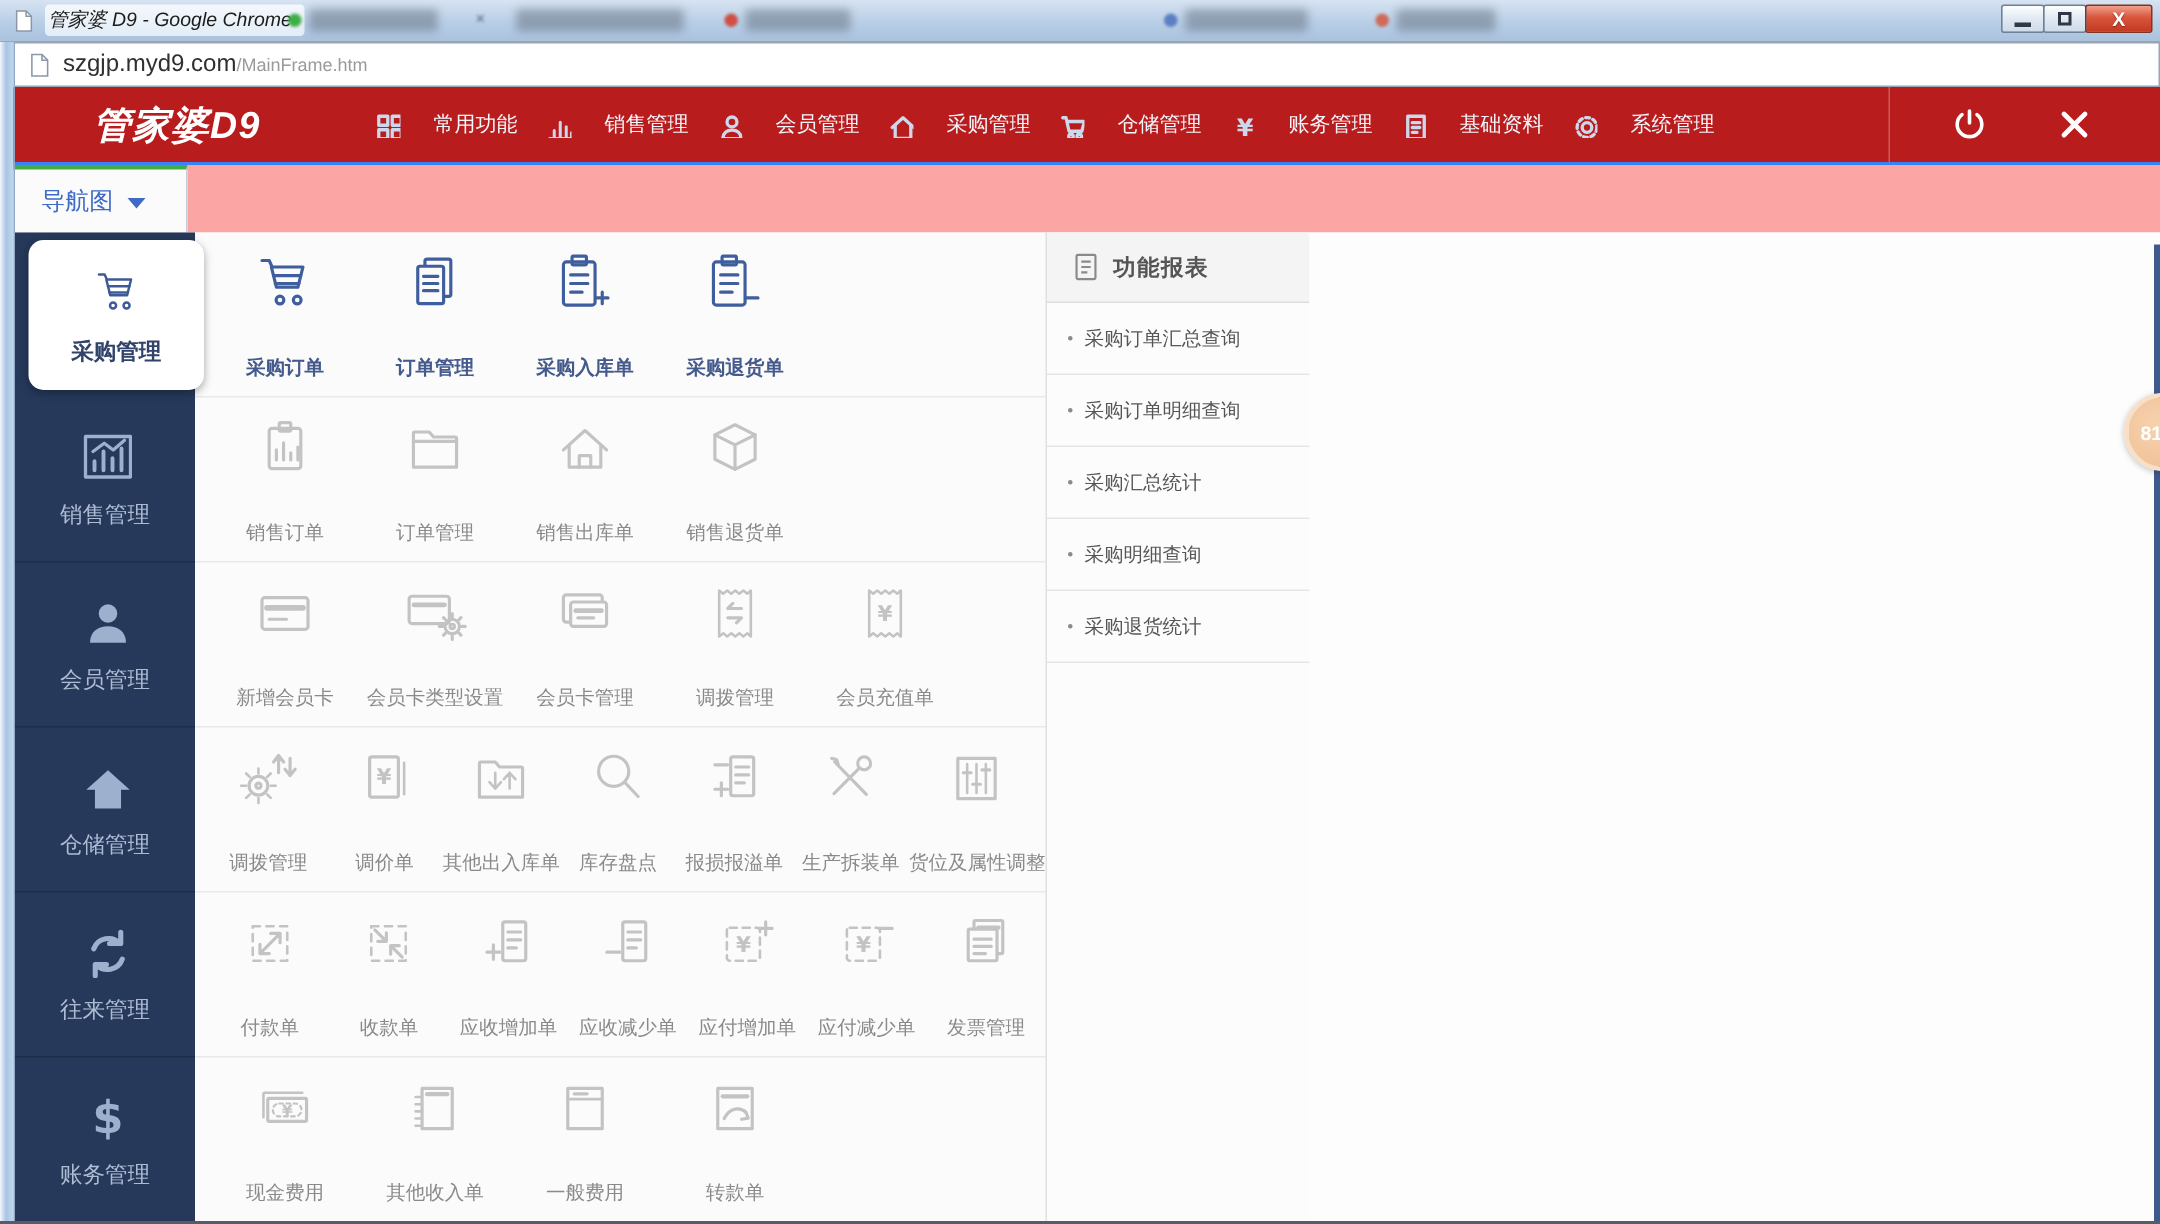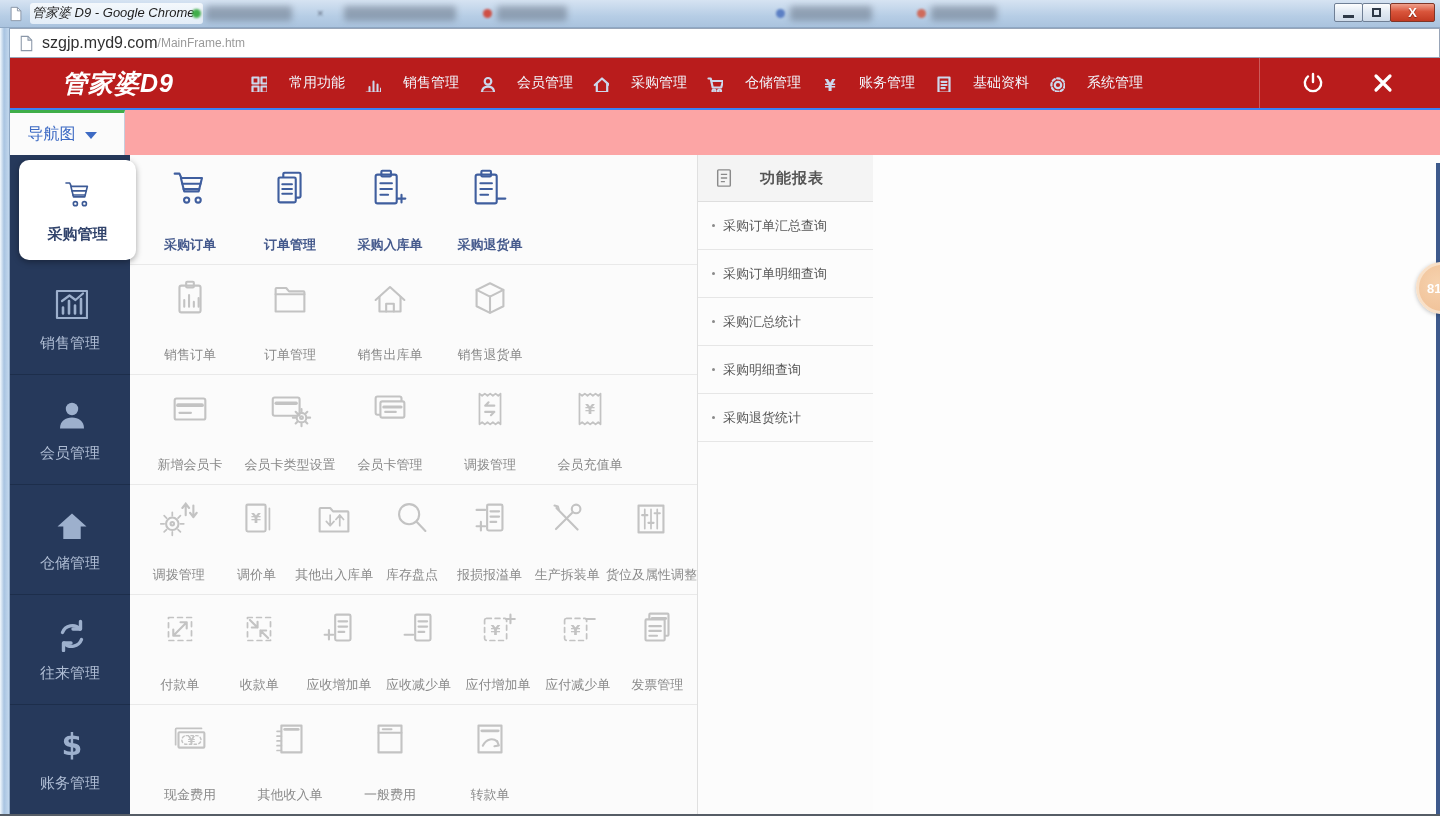--- a/index.html
+++ b/index.html
@@ -80,21 +80,21 @@
   .tile-row:last-child { border-bottom:none; }
   .tile { width:100px; display:flex; flex-direction:column; align-items:center; gap:24px;
     cursor:pointer; color:#c3c3c3; }
   .tile .ic { width:46px; height:46px; }
   .tile .lbl { font-size:13px; color:#8a8a8a; white-space:nowrap; }
   .tile-row.active .tile { color:#3f5e9e; }
   .tile-row.active .tile .lbl { color:#44598c; font-weight:bold; }
 
   .rightpanel { width:176px; flex:0 0 176px; background:#fcfcfc; border-left:1px solid #e0e0e0; }
   .rp-header { height:47px; background:#f4f4f4; border-bottom:1px solid #dedede;
-    display:flex; align-items:center; padding-left:17px; gap:27px; }
+    display:flex; align-items:center; padding-left:17px; gap:9px; }
   .rp-header .ic { width:18px; height:20px; color:#8a8a8a; }
   .rp-title { font-size:15px; font-weight:bold; color:#555; letter-spacing:1px; }
   .rp-item { height:48px; display:flex; align-items:center; padding-left:14px; gap:8px;
     font-size:13px; color:#565656; border-bottom:1px solid #e6e6e6; cursor:pointer;
     white-space:nowrap; }
   .rp-item .dot { width:3px; height:3px; border-radius:50%; background:#8a8a8a; flex:0 0 auto; }
 
   .right-gap { flex:1; background:#fdfdfd; }
   .right-edge { position:absolute; right:0; top:163px; bottom:0; width:4px; background:#3e5a8c; z-index:4; }
   .bottom-edge { position:absolute; left:0; right:0; bottom:0; height:2px; background:#565d66; z-index:7; }

